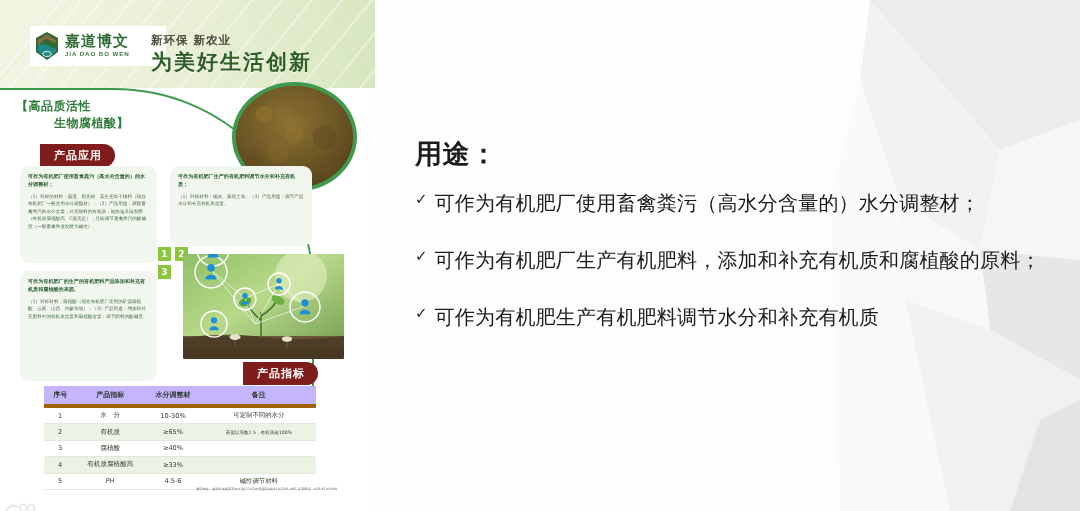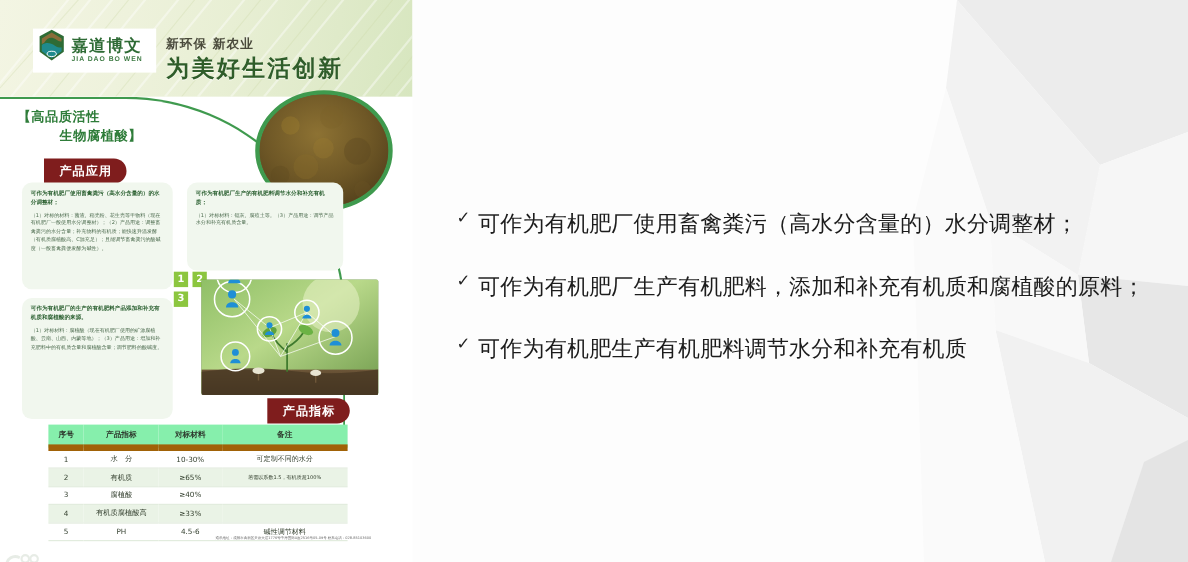--- a/index.html
+++ b/index.html
@@ -21,22 +21,22 @@
     box-shadow:0 0 0 0 transparent;
   }
   .poster-head{
     position:absolute;left:0;top:0;width:375px;height:88px;
     background:
       linear-gradient(100deg,#f3f5e3 0%,#eef2dc 30%,#e8efd4 55%,#dfeac9 80%,#d7e6bf 100%);
     overflow:hidden;
   }
   .head-strokes{position:absolute;inset:0;opacity:.55;}
   .logo-box{
-    position:absolute;left:30px;top:26px;width:112px;height:40px;
-    background:#ffffff;display:flex;gap:5px;padding:0 4px;
+    position:absolute;left:30px;top:26px;width:136px;height:40px;
+    background:#ffffff;display:flex;align-items:center;gap:5px;padding:0 4px;
     box-sizing:border-box;
   }
   .logo-mark{width:26px;height:30px;flex:0 0 26px;}
   .logo-words{display:flex;flex-direction:column;justify-content:center;line-height:1;}
   .logo-cn{font-size:15px;font-weight:700;color:#2e6b35;letter-spacing:1px;
     font-family:"DejaVu Sans",sans-serif;}
   .logo-en{font-size:6.2px;color:#3c7a42;letter-spacing:.9px;margin-top:2px;font-weight:700;}
 
   .tag-sm{position:absolute;left:151px;top:33px;font-size:11.5px;color:#4a4a3c;
     font-family:"DejaVu Serif",serif;font-weight:700;letter-spacing:1px;}
@@ -87,22 +87,22 @@
   .nb2{left:175px;top:159px;}
   .nb3{left:158px;top:177px;}
 
   .photo{position:absolute;left:183px;top:166px;width:161px;height:105px;overflow:hidden;
     border-radius:2px;background:#7fa35f;}
   .photo svg{display:block;}
 
   
   .tbl{position:absolute;left:44px;top:386px;width:272px;
        border-collapse:collapse;font-family:"DejaVu Sans",sans-serif;}
-  .tbl th{font-size:7px;font-weight:700;color:#2f3b2f;padding:4px 2px;background:#86efac;
-          border-bottom:6px solid #a16207;text-align:center;}
+  .tbl th{font-size:7px;font-weight:700;color:#2f3b2f;padding:4px 2px;background:#c4b5fd;
+          border-bottom:4px solid #a16207;text-align:center;}
   .tbl td{font-size:6.6px;color:#34402f;padding:3.2px 2px;text-align:center;
           border-bottom:1px solid #dfeadb;}
   .tbl tr.alt td{background:#eaf3e6;}
   .tbl td.note{font-size:6.4px;}
   .tbl td.note.small{font-size:4.6px;}
   .tbl .c1{width:30px;} .tbl .c2{width:68px;} .tbl .c3{width:56px;} .tbl .c4{width:118px;text-align:center;}
 
   .contact{position:absolute;left:196px;top:487px;width:150px;
     font-size:3.2px;line-height:1.5;color:#6a6a6a;font-family:"DejaVu Sans",sans-serif;}
 
@@ -319,21 +319,21 @@
       <div class="badge-wrap-idx">
         <span class="badge">产品指标</span>
       </div>
     </div>
 
     <table class="tbl">
       <thead>
         <tr>
           <th class="c1">序号</th>
           <th class="c2">产品指标</th>
-          <th class="c3">对标材料</th>
+          <th class="c3">水分调整材</th>
           <th class="c4">备注</th>
         </tr>
       </thead>
       <tbody>
         <tr>
           <td>1</td>
           <td>水　分</td>
           <td>10-30%</td>
           <td class="note">可定制不同的水分</td>
         </tr>
@@ -371,20 +371,21 @@
     <svg width="34" height="22" viewBox="0 0 34 22">
       <path d="M14 4 C8 1 2 5 2 11 C2 17 8 21 14 18" fill="none" stroke="#b9c7b4" stroke-width="2.6"></path>
       <circle cx="19" cy="5" r="3.4" fill="none" stroke="#b9c7b4" stroke-width="2"></circle>
       <circle cx="27" cy="5" r="3.4" fill="none" stroke="#b9c7b4" stroke-width="2"></circle>
       <path d="M15 12 C20 9 28 10 32 14" fill="none" stroke="#b9c7b4" stroke-width="2.4"></path>
     </svg>
     <span class="wm-txt">大数据源</span>
   </div>
 
   <div id="right">
+    <div class="r-title">用途：</div>
 
     <div class="bullets">
       <div class="bullet">
         <span class="tick">✓</span>
         <span class="btxt">可作为有机肥厂使用畜禽粪污（高水分含量的）水分调整材；</span>
       </div>
       <div class="bullet">
         <span class="tick">✓</span>
         <span class="btxt">可作为有机肥厂生产有机肥料，添加和补充有机质和腐植酸的原料；</span>
       </div>

